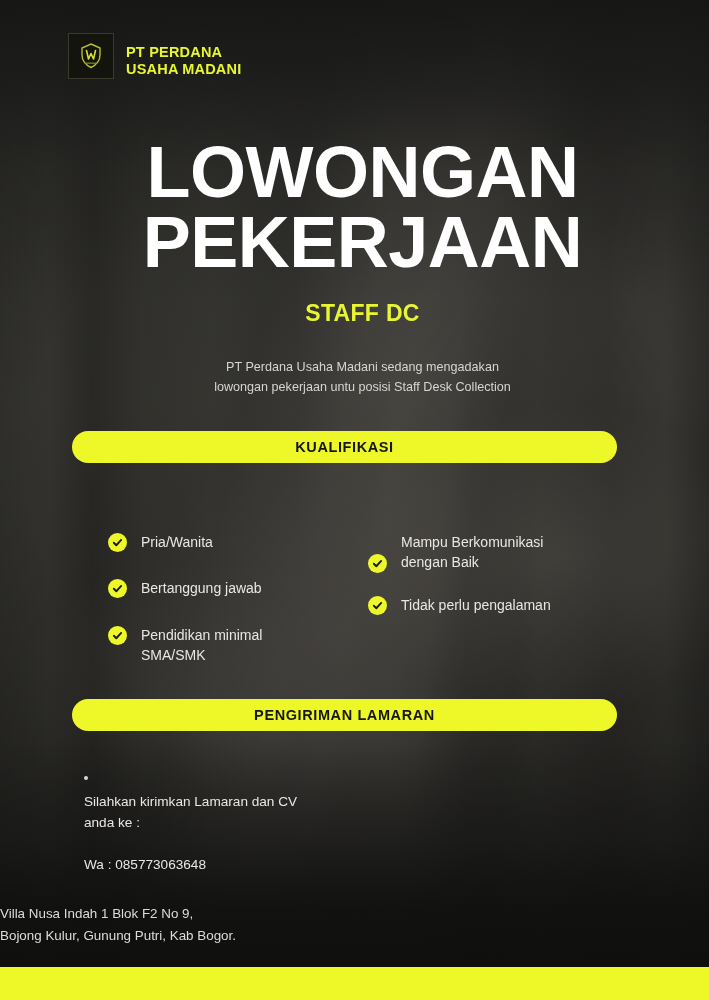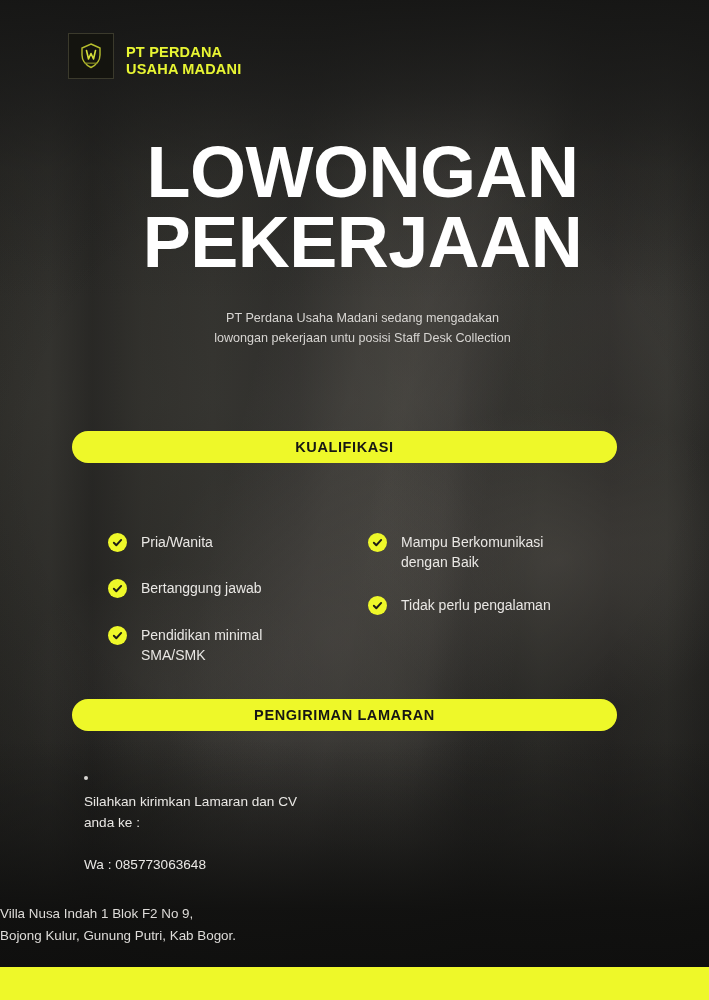--- a/index.html
+++ b/index.html
@@ -104,21 +104,21 @@
   .pill-kualifikasi { top:431px; }
   .pill-pengiriman  { top:699px; }
 
   
   .quals {
     position:absolute; left:108px; top:532px; width:520px;
     display:flex;
   }
   .qual-col { width:50%; }
   .qual-col--right { padding-left:160px; margin-left:-160px; }
-  .qual-col--right .qual-item { margin-bottom:20px; }
+  .qual-col--right .qual-item { margin-bottom:20px;align-items:flex-end; }
   .qual-item {
     display:flex; align-items:flex-start; gap:14px;
     margin-bottom:26px;
   }
   .check {
     width:19px; height:19px; flex:0 0 auto;
     margin-top:1px;
     border-radius:50%;
     background:#eef829;
     display:flex; align-items:center; justify-content:center;
@@ -195,20 +195,21 @@
           <rect x="6.5" y="20.6" width="13" height="1.1" fill="#8e9424"></rect>
         </svg>
       </div>
       <div class="brand-name">PT PERDANA
 USAHA MADANI</div>
     </div>
 
     <div class="hero">
       <div class="hero-line">LOWONGAN</div>
       <div class="hero-line">PEKERJAAN</div>
+      <div class="hero-sub">STAFF DC</div>
       <div class="hero-desc">PT Perdana Usaha Madani sedang mengadakan
 lowongan pekerjaan untu posisi Staff Desk Collection</div>
     </div>
 
     <div class="pill pill-kualifikasi">
       <span>KUALIFIKASI</span>
     </div>
 
     <div class="quals">
       <div class="qual-col qual-col--left">

